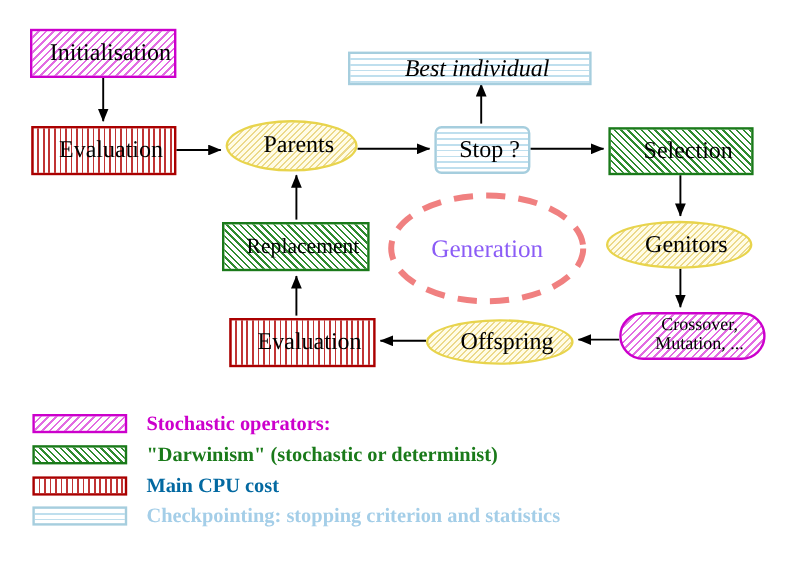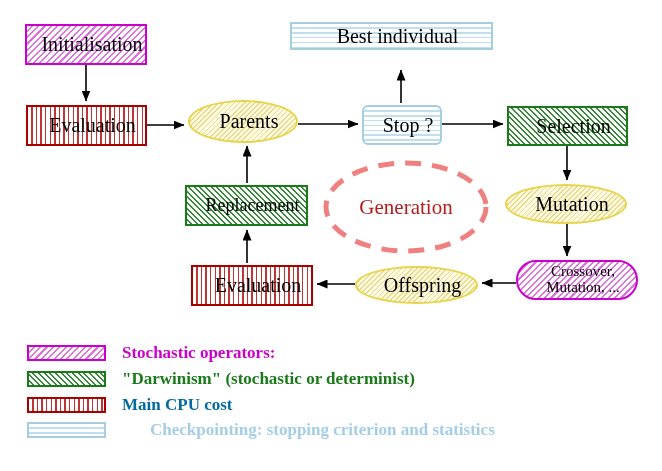--- a/index.html
+++ b/index.html
@@ -28,33 +28,33 @@
     border:2px solid #a6cede;
     background:repeating-linear-gradient(180deg,#ffffff 0 3.4px,#bfdfee 3.4px 4.8px);
   }
   .yellow-ellipse{
     border:2px solid #e8d44c;border-radius:50%;
     background:repeating-linear-gradient(135deg,#fffce6 0 2.4px,#ecd98a 2.4px 3.6px);
   }
   .rounded{border-radius:6px;}
   .small-text{font-size:15px;border-radius:20px;}
   .generation-label{
-    position:absolute;color:#b91c1c;font-size:21px;display:flex;
+    position:absolute;color:#8b5cf6;font-size:21px;display:flex;
     align-items:center;justify-content:center;
   }
   svg.overlay{position:absolute;left:0;top:0;width:662px;height:471px;pointer-events:none;}
   
   .legend-row{position:absolute;display:flex;align-items:center;height:18px;}
   .legend-swatch{width:79px;height:16px;box-sizing:border-box;margin-right:16px;flex:0 0 auto;}
   .legend-text{font-size:17px;font-weight:bold;white-space:nowrap;}
   .lt-magenta{color:#cc00cc;}
   .lt-gold{color:#f2ca30;margin-left:12px;}
   .lt-green{color:#1a7a1a;}
   .lt-red{color:#0369a1;}
-  .lt-cyan{color:#a4cee8;font-weight:bold;margin-left:28px;}
+  .lt-cyan{color:#a4cee8;font-weight:bold;}
 </style>
 </head>
 <body>
 
 <div class="canvas">
 
   <svg class="overlay">
     <defs>
       <marker id="arr" markerWidth="12" markerHeight="9" refX="10.5" refY="4.5" orient="auto" markerUnits="userSpaceOnUse">
         <path d="M0,0 L11,4.5 L0,9 z" fill="#000"></path>
@@ -75,31 +75,31 @@
     </g>
     <ellipse cx="406" cy="207" rx="80" ry="44" fill="none" stroke="#f08080" stroke-width="5" stroke-dasharray="16 11"></ellipse>
   </svg>
 
   <div class="node magenta-hatch" style="left:25px;top:24px;width:122px;height:41px;">Initialisation</div>
 
   <div class="node red-vstripes" style="left:26px;top:105px;width:121px;height:41px;">Evaluation</div>
 
   <div class="node yellow-ellipse" style="left:188px;top:100px;width:110px;height:43px;">Parents</div>
 
-  <div class="node cyan-hstripes" style="left:290px;top:22px;width:203px;height:28px;">Best individual</div>
+  <div class="node cyan-hstripes" style="left:290px;top:43px;width:203px;height:28px;font-style:italic;">Best individual</div>
 
   <div class="node cyan-hstripes rounded" style="left:362px;top:105px;width:80px;height:40px;">Stop ?</div>
 
   <div class="node green-hatch" style="left:507px;top:106px;width:121px;height:40px;">Selection</div>
 
   <div class="node green-hatch" style="left:185px;top:185px;width:123px;height:41px;font-size:18px;">Replacement</div>
 
   <div class="generation-label" style="left:326px;top:186px;width:160px;height:42px;">Generation</div>
 
-  <div class="node yellow-ellipse" style="left:505px;top:184px;width:122px;height:40px;">Mutation</div>
+  <div class="node yellow-ellipse" style="left:505px;top:184px;width:122px;height:40px;">Genitors</div>
 
   <div class="node red-vstripes" style="left:191px;top:265px;width:122px;height:41px;">Evaluation</div>
 
   <div class="node yellow-ellipse" style="left:355px;top:266px;width:123px;height:38px;">Offspring</div>
 
   <div class="node magenta-hatch small-text" style="left:516px;top:260px;width:122px;height:40px;flex-direction:column;">
     <span>Crossover,</span>
     <span>Mutation, ...</span>
   </div>
 

